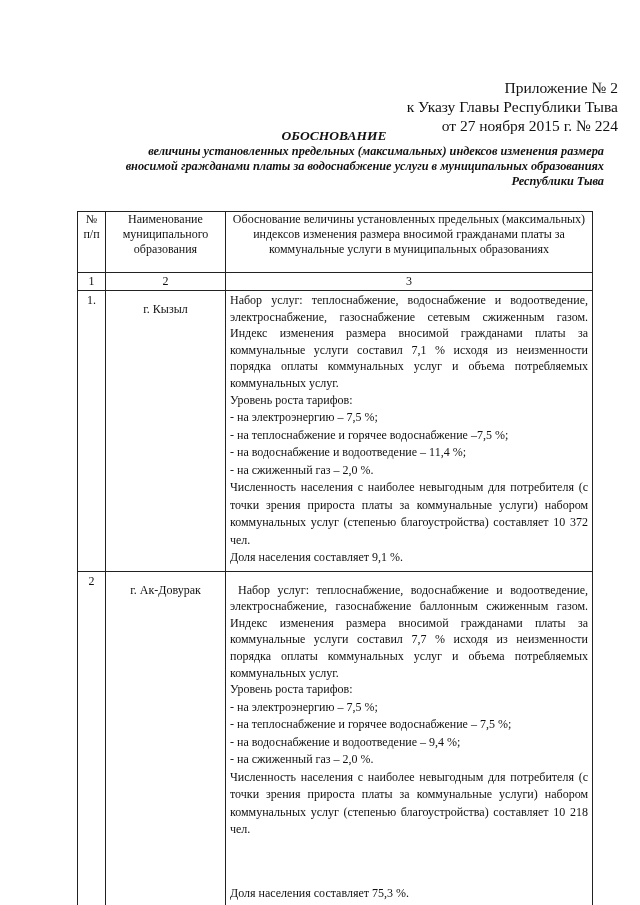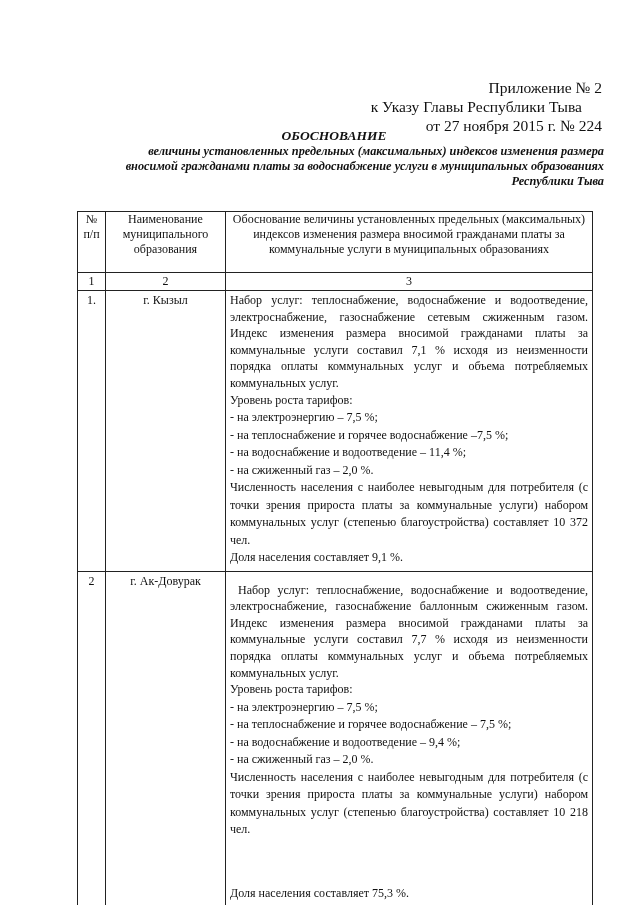--- a/index.html
+++ b/index.html
@@ -10,29 +10,29 @@
     body {
       width: 640px;
       height: 905px;
       position: relative;
       overflow: hidden;
       font-family: "Liberation Serif", "DejaVu Serif", serif;
       color: #111;
     }
     .appendix {
       position: absolute;
-      right: 38px;
+      right: 22px;
       top: 78px;
       text-align: right;
       font-size: 15.5px;
       line-height: 19px;
     }
     .appendix div { white-space: nowrap; }
     .appendix .l1 { margin-right: 0px; }
-    .appendix .l2 { margin-right: 20px; }
+    .appendix .l2 { }
     .appendix .l3 { margin-right: 0px; }
     .title-block {
       position: absolute;
       left: 64px;
       width: 540px;
       top: 128px;
       text-align: center;
       font-weight: bold;
       font-style: italic;
     }
@@ -76,21 +76,21 @@
       line-height: 17px;
     }
     .row td.num {
       text-align: center;
       line-height: 16px;
       padding-top: 1px;
     }
     .row td.name {
       text-align: center;
       line-height: 16px;
-      padding-top: 1px;
+      padding-top: 10px;
     }
     .row td.body {
       padding: 1px 4px 4px 4px;
       line-height: 16.6px;
       text-align: justify;
     }
     .p-just {
       text-align: justify;
       text-align-last: left;
     }

